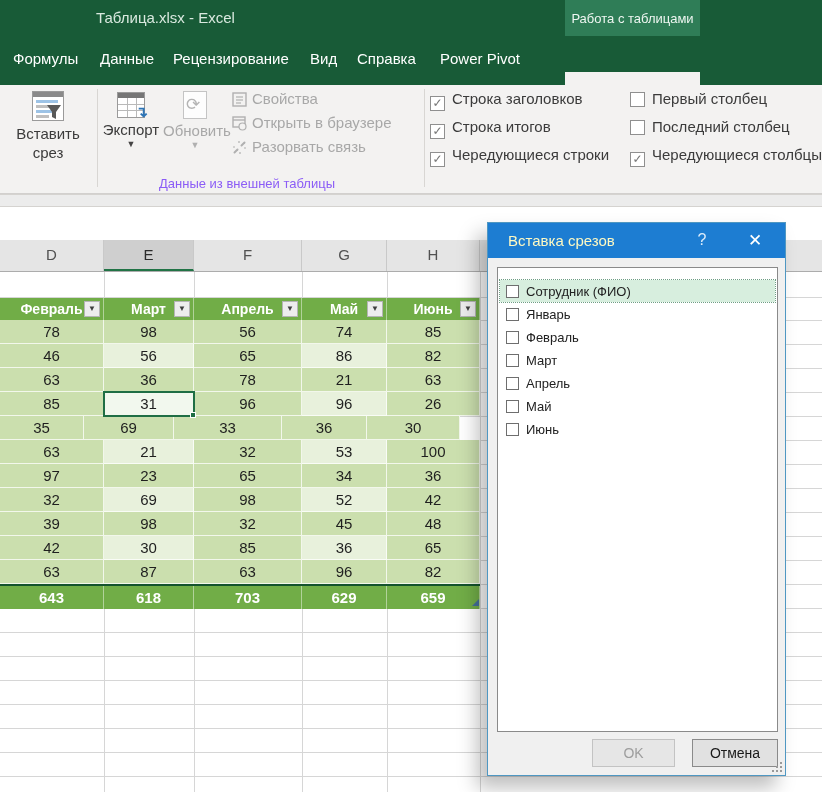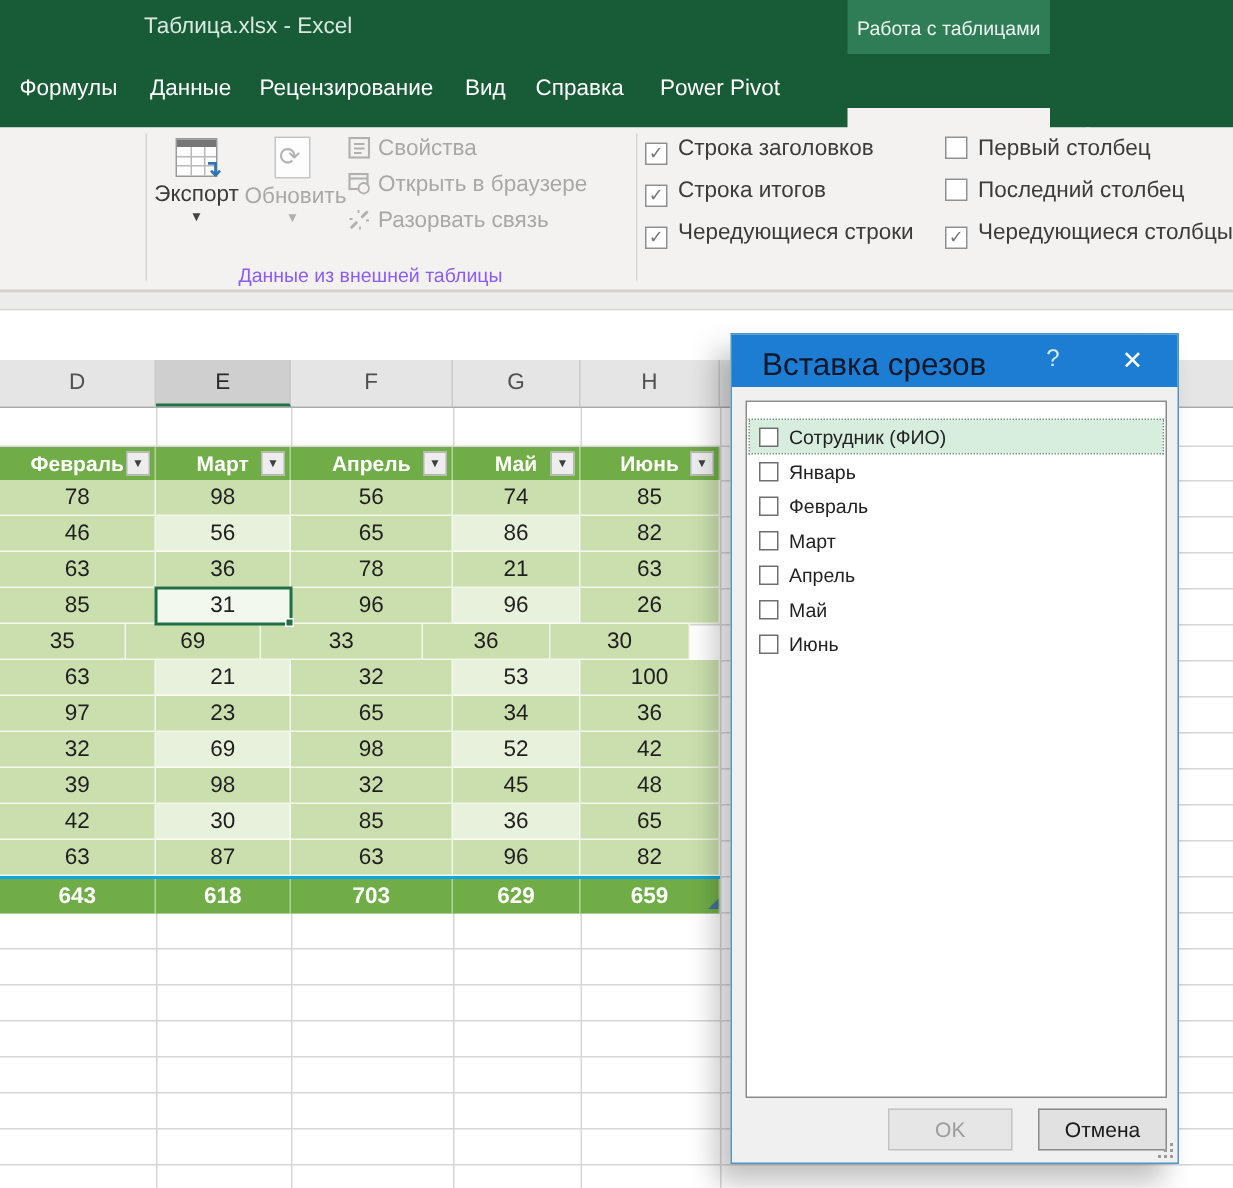--- a/index.html
+++ b/index.html
@@ -75,30 +75,30 @@
            border-right:1px solid rgba(255,255,255,.45); }
   .filterbtn { position:absolute; right:3px; top:3px; width:16px; height:16px; background:#ededed;
                border:1px solid #b5b5b5; font-size:8px; color:#3f3f3f; text-align:center; line-height:14px; }
   .dcell { height:24px; font-size:15px; color:#1f1f1f; display:flex; align-items:center; justify-content:center;
            border-right:1px solid rgba(255,255,255,.75); border-bottom:1px solid rgba(255,255,255,.75); }
   .band-m { background:#cbdfae; }
   .band-l { background:#e8f1dc; }
   .band-sel { background:#f2f8ee; }
   .tcell { height:23px; background:#71ad47; color:#fff; font-weight:bold; font-size:15px;
            display:flex; align-items:center; justify-content:center; border-right:1px solid rgba(255,255,255,.45); }
-  .totalrow { border-top:2px solid #0ea5e9; }
+  .totalrow { border-top:2px solid #14532d; }
   .selbox { position:absolute; border:2px solid #1f6e44; pointer-events:none; }
   .selhandle { position:absolute; width:6px; height:6px; background:#1f6e44; border:1px solid #fff; }
   .tablecorner { position:absolute; width:0; height:0; border-left:7px solid transparent; border-bottom:7px solid #44719b; }
 
   
   .dialog { position:absolute; left:487px; top:222px; width:299px; height:554px; background:#f0f0f0;
             border:1px solid #4f97c2; box-shadow:-10px 12px 18px rgba(0,0,0,.25); }
   .dlg-title { position:absolute; left:0; top:0; width:100%; height:35px; background:#1d7dd2; }
-  .dlg-title .txt { position:absolute; left:20px; top:9px; font-size:21px; color:#0f172a;text-align:center; }
+  .dlg-title .txt { position:absolute; left:20px; top:9px; font-size:15px; color:#fef9c3;text-align:center; }
   .dlg-help  { position:absolute; right:73px; top:8px; font-size:16px; color:#dcecfa; width:20px; text-align:center; }
   .dlg-close { position:absolute; right:18px; top:7px; font-size:17px; color:#fff; width:24px; text-align:center; }
   .dlg-list { position:absolute; left:9px; top:44px; width:281px; height:465px; background:#fff; border:1px solid #8a8a8a; overflow:hidden; }
   .dlg-item { position:absolute; left:2px; width:275px; height:22px; font-size:13px; color:#222; display:flex; align-items:center; }
   .dlg-item .box { width:13px; height:13px; background:#fff; border:1px solid #6e6e6e; margin:0 7px 0 6px; flex:none; }
   .dlg-item.sel { background:#d7eede; outline:1px dotted #6f9e85; }
   .dlg-btn { position:absolute; top:516px; height:28px; font-size:14px; text-align:center; padding-top:5px; }
   .btn-ok { left:104px; width:83px; background:#e6e6e6; border:1px solid #c3c3c3; color:#9d9d9d; }
   .btn-cancel { left:204px; width:86px; background:#e1e1e1; border:1px solid #8a8a8a; color:#1a1a1a; }
   .grip { position:absolute; right:3px; bottom:3px; width:10px; height:10px; }
@@ -129,20 +129,34 @@
         <circle cx="11" cy="9" r="6.2" fill="none" stroke="#fff" stroke-width="1.5"></circle>
         <line x1="8.5" y1="17" x2="13.5" y2="17" stroke="#fff" stroke-width="1.5"></line>
         <line x1="9" y1="20" x2="13" y2="20" stroke="#fff" stroke-width="1.5"></line>
       </svg>
     </div>
     <div class="tellme">Что вы хот</div>
   </div>
 
   <div class="ribbon">
 
+    <div class="bigbtn" style="left:4px; width:88px;">
+      <div class="slicer-icon">
+        <span class="tb"></span>
+          <span class="b1"></span>
+          <span class="b2"></span>
+          <span class="b3"></span>
+          <span class="b4"></span>
+        <svg width="16" height="16" viewBox="0 0 16 16">
+            <polygon points="1,1 15,1 10,8 10,15 6,13 6,8" fill="#595959"></polygon>
+          </svg>
+      </div>
+      <div class="lbl">Вставить</div>
+      <div class="lbl">срез</div>
+    </div>
 
     <div class="vsep" style="left:97px;"></div>
 
     <div class="bigbtn" style="left:101px; width:60px;">
       <div class="export-icon">
         <span class="hd"></span>
           <span class="gl-v1"></span>
           <span class="gl-v2"></span>
           <span class="gl-h1"></span>
           <span class="gl-h2"></span>

